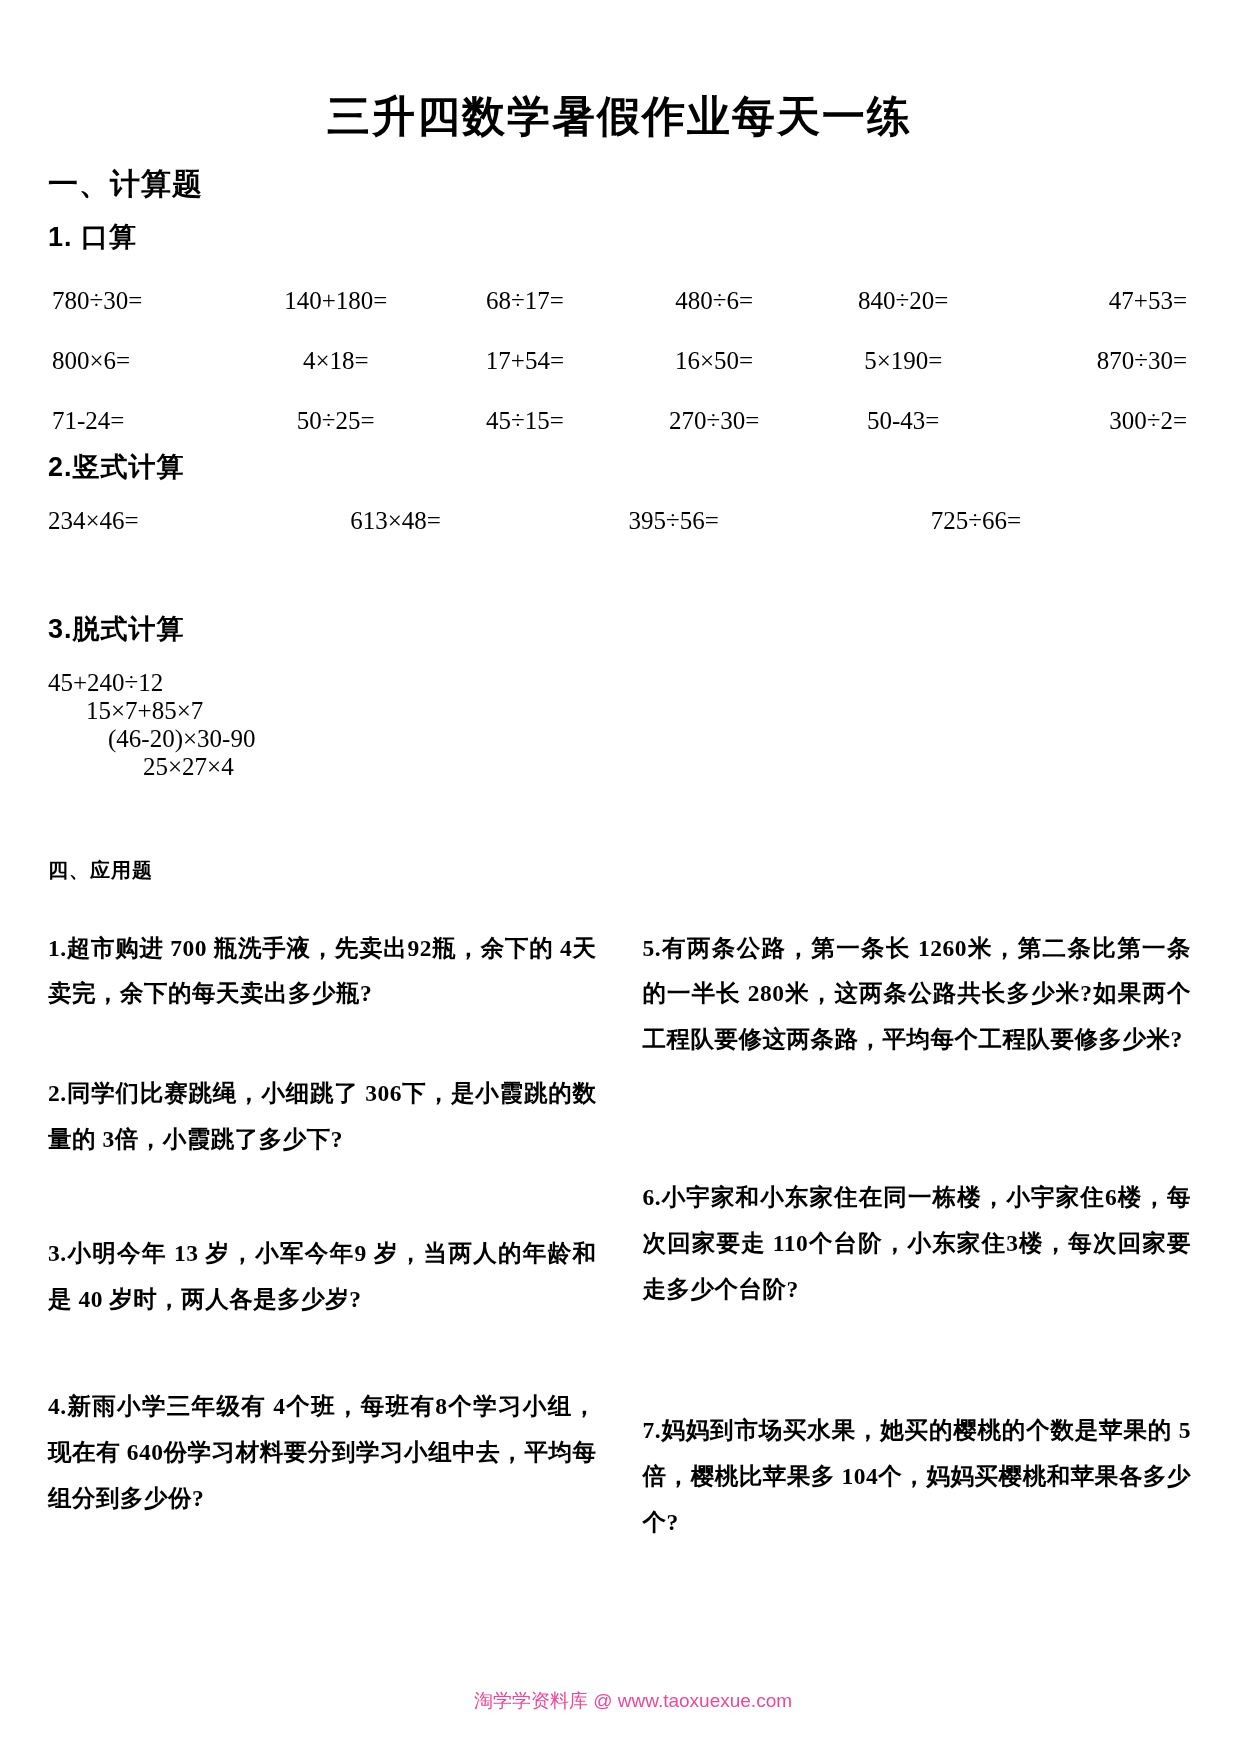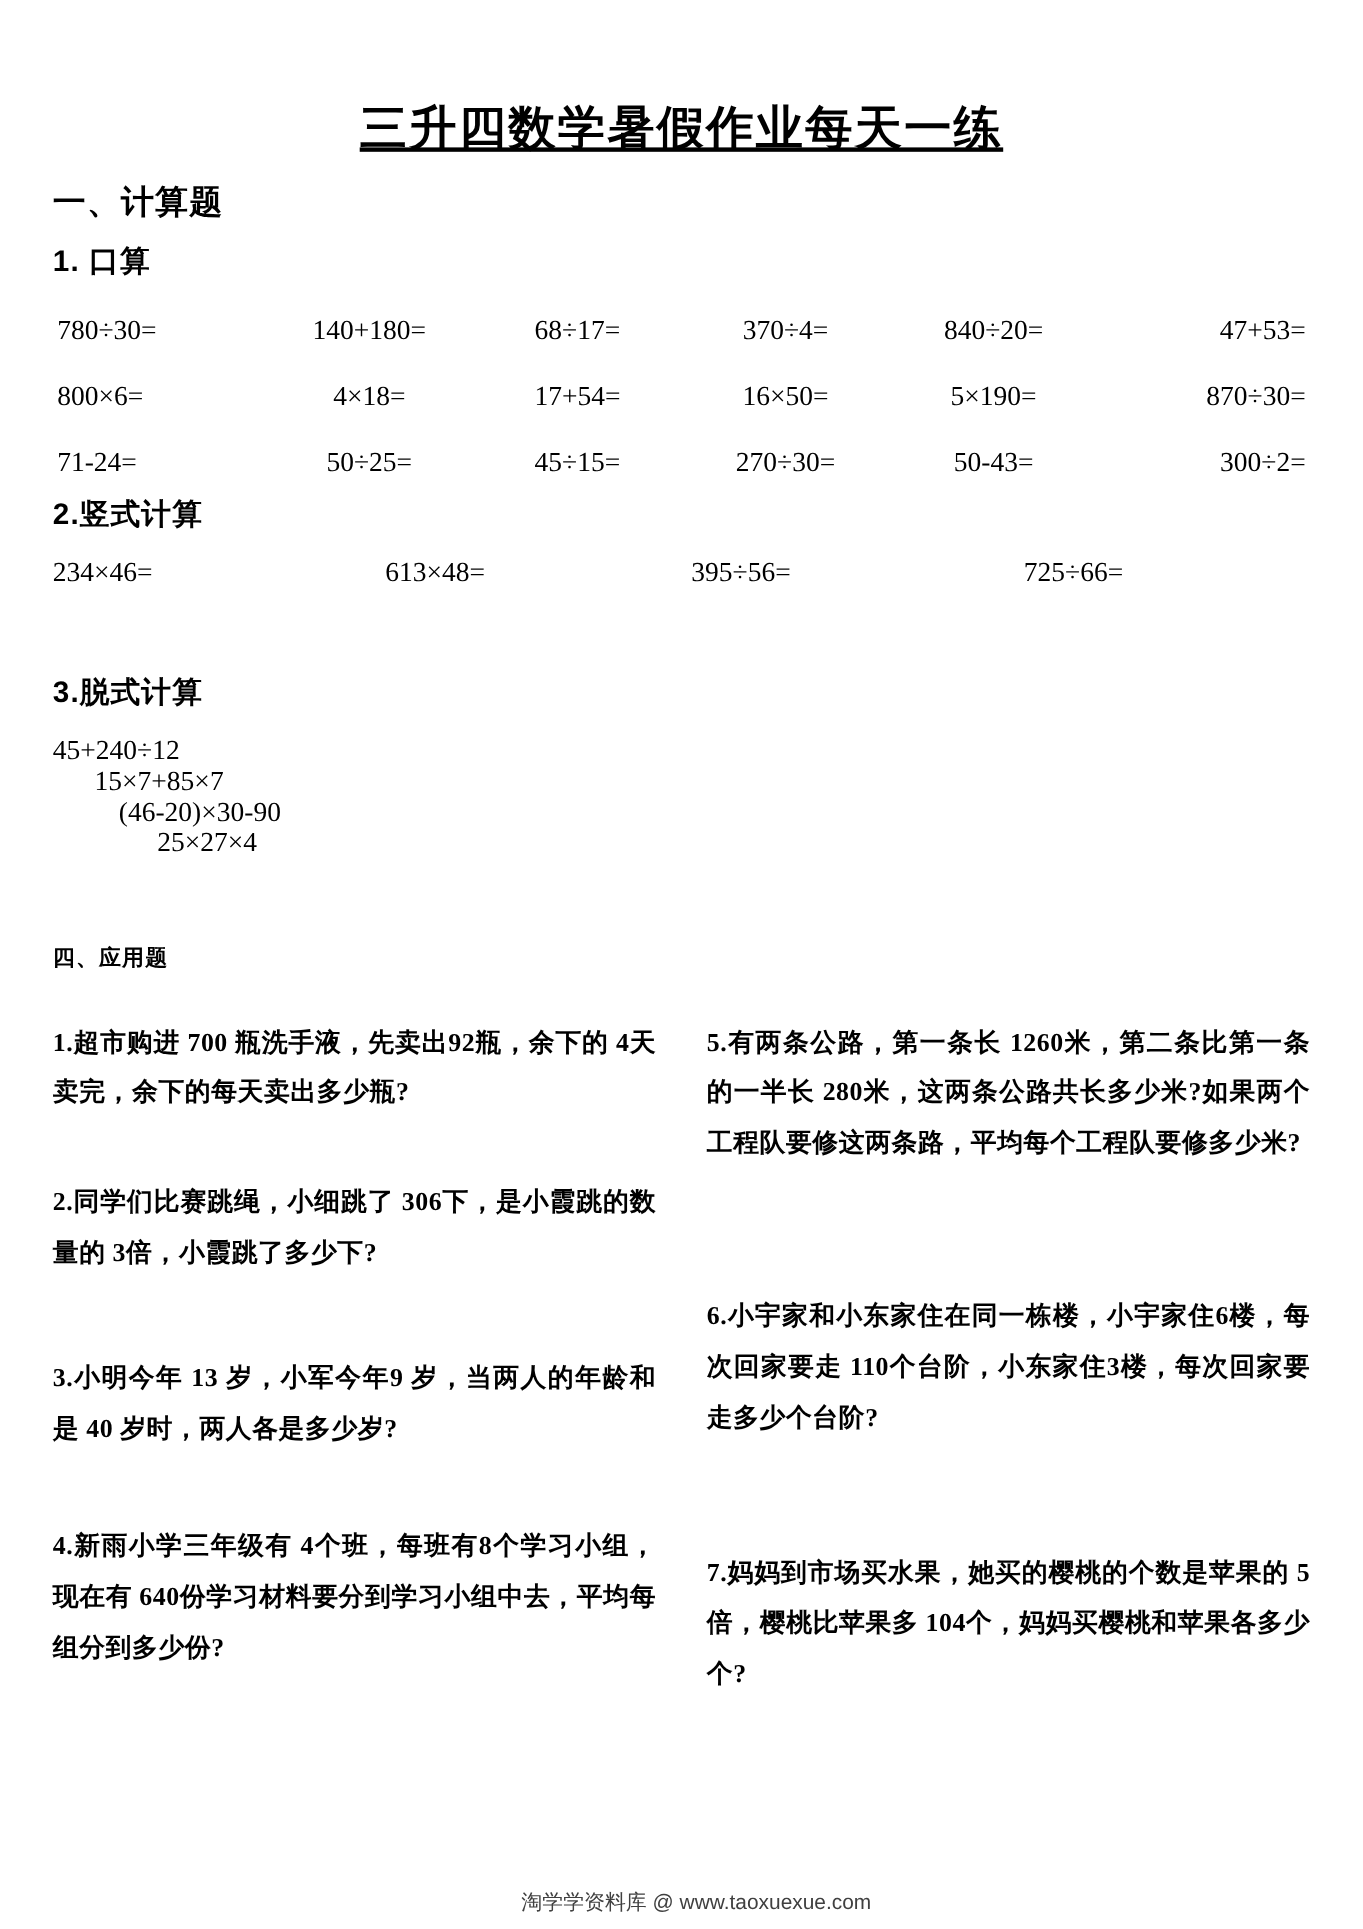--- a/index.html
+++ b/index.html
@@ -22,21 +22,20 @@
     padding: 70px 48px 0 48px;
     position: relative;
   }
   .doc-title {
     text-align: center;
     font-family: "Liberation Sans", "DejaVu Sans", sans-serif;
     font-weight: bold;
     font-size: 43px;
     letter-spacing: 2px;
     margin: 18px 0 18px 0;
-    text-decoration: underline;
   }
   .section-heading {
     font-family: "Liberation Sans", "DejaVu Sans", sans-serif;
     font-weight: bold;
     font-size: 30px;
     margin: 12px 0 8px 0;
     letter-spacing: 1px;
   }
   .sub-heading {
     font-family: "Liberation Sans", "DejaVu Sans", sans-serif;
@@ -123,44 +122,44 @@
   .p-left-4 { margin-bottom: 0; }
 
   .p-right-1 { margin-bottom: 112px; }
   .p-right-2 { margin-bottom: 96px; }
   .p-right-3 { margin-bottom: 0; }
 
   .footer {
     position: absolute;
     left: 0;
     right: 0;
-    bottom: 12px;
+    bottom: 40px;
     text-align: center;
     font-family: "Liberation Sans", "DejaVu Sans", sans-serif;
     font-size: 19px;
-    color: #404040;
+    color: #ec4899;
     padding-left: 27px;
   }
 </style>
 </head>
 <body>
 
 <div class="page">
 
   <h1 class="doc-title">三升四数学暑假作业每天一练</h1>
 
   <h2 class="section-heading">一、计算题</h2>
 
   <h3 class="sub-heading">1. 口算</h3>
 
   <div class="oral-row">
     <span class="oral-cell">780÷30=</span>
     <span class="oral-cell">140+180=</span>
     <span class="oral-cell">68÷17=</span>
-    <span class="oral-cell">370÷4=</span>
+    <span class="oral-cell">480÷6=</span>
     <span class="oral-cell">840÷20=</span>
     <span class="oral-cell">47+53=</span>
   </div>
 
   <div class="oral-row">
     <span class="oral-cell">800×6=</span>
     <span class="oral-cell">4×18=</span>
     <span class="oral-cell">17+54=</span>
     <span class="oral-cell">16×50=</span>
     <span class="oral-cell">5×190=</span>

